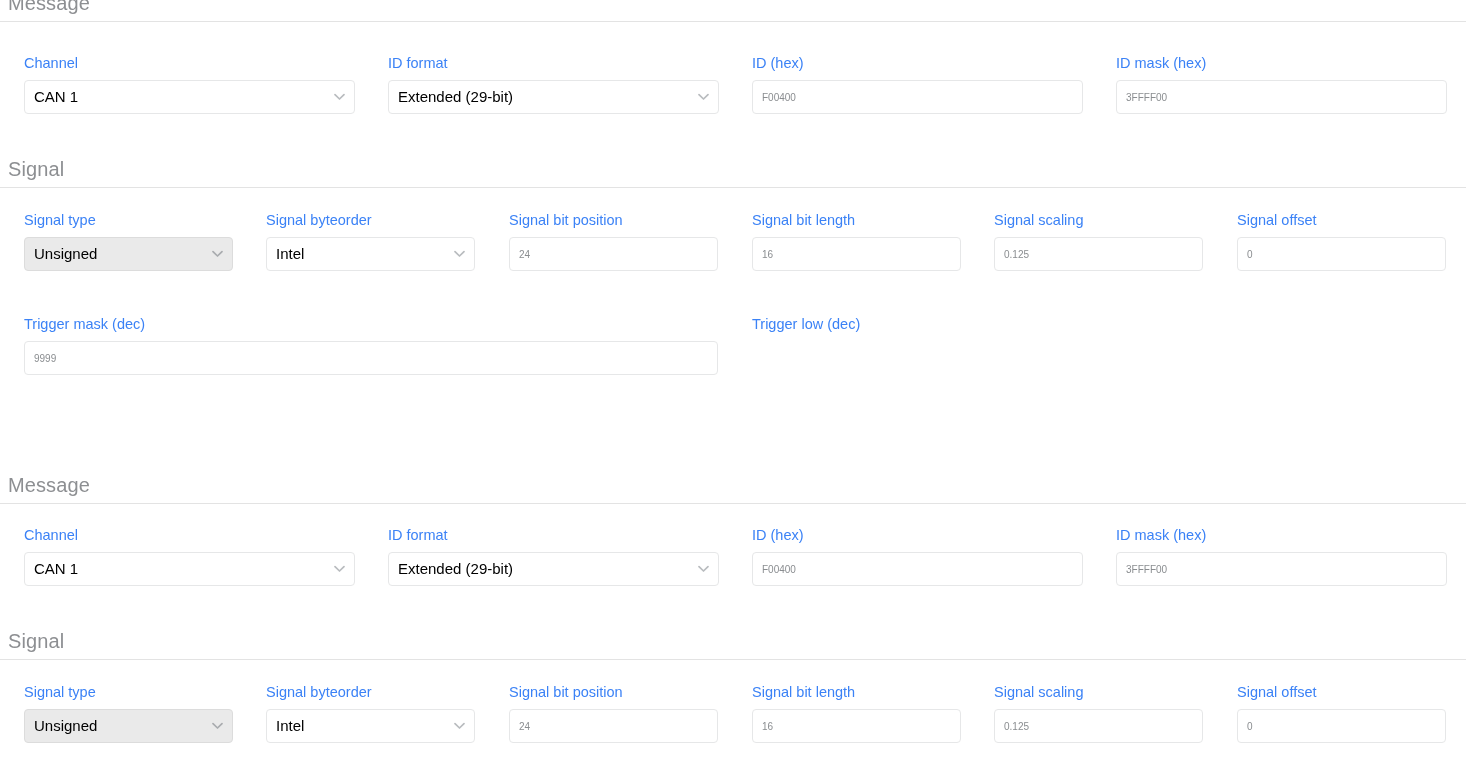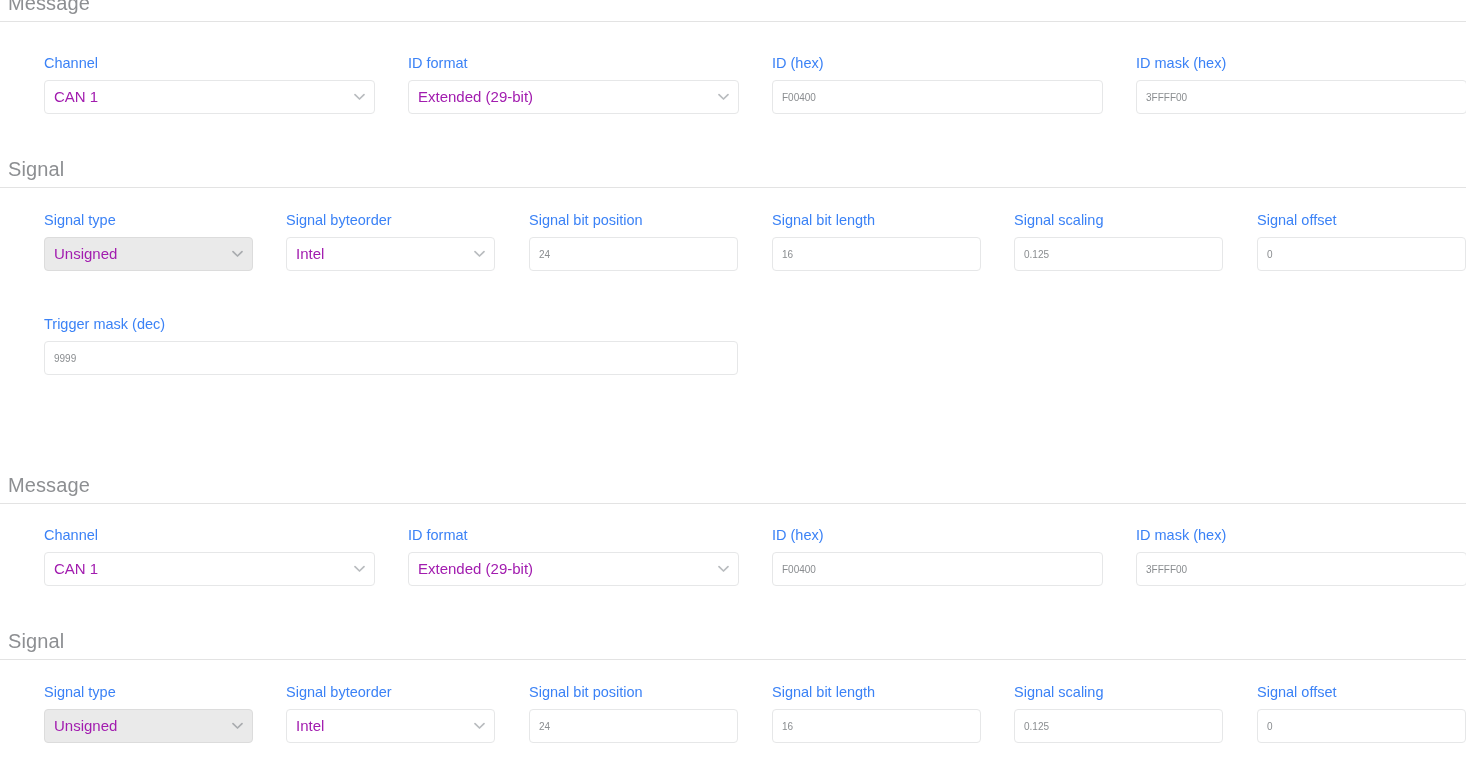--- a/index.html
+++ b/index.html
@@ -11,21 +11,20 @@
     overflow: hidden;
     background: #ffffff;
     font-family: "Liberation Sans", sans-serif;
   }
 
   .page {
     position: relative;
     width: 1466px;
     height: 759px;
     background: #ffffff;
-    padding-left: 20px;
   }
 
   
   .section-head {
     position: relative;
     padding: 0 0 7px 8px;
     border-bottom: 1px solid #e3e3e3;
     margin: 0 0 0 0;
   }
   .section-head .title {
@@ -85,21 +84,21 @@
   }
   .sel.disabled {
     background: #eaeaea;
     border-color: #dcdcdc;
   }
   .sel .sel-val {
     display: block;
     padding: 0 26px 0 9px;
     font-size: 15px;
     line-height: 32px;
-    color: #a21caf;
+    color: #000000;
     white-space: nowrap;
     overflow: hidden;
   }
   .sel .chev {
     position: absolute;
     right: 9px;
     top: 0;
     height: 32px;
     display: flex;
     align-items: center;
@@ -202,20 +201,21 @@
       <span class="label">Signal offset</span>
       <input class="inp" type="text" value="0" style="">
     </div>
 
     <div class="field" style="left:24px; top:316px; width:694px;">
       <span class="label">Trigger mask (dec)</span>
       <input class="inp" type="text" value="9999" style="">
     </div>
 
     <div class="field" style="left:752px; top:316px; width:694px;">
+      <span class="label">Trigger low (dec)</span>
     </div>
 
   </div>
 
 
   <div class="section-head" style="position:absolute; left:0; top:474px; width:1466px;">
     <span class="title">Message</span>
   </div>
 
   <div class="row">

